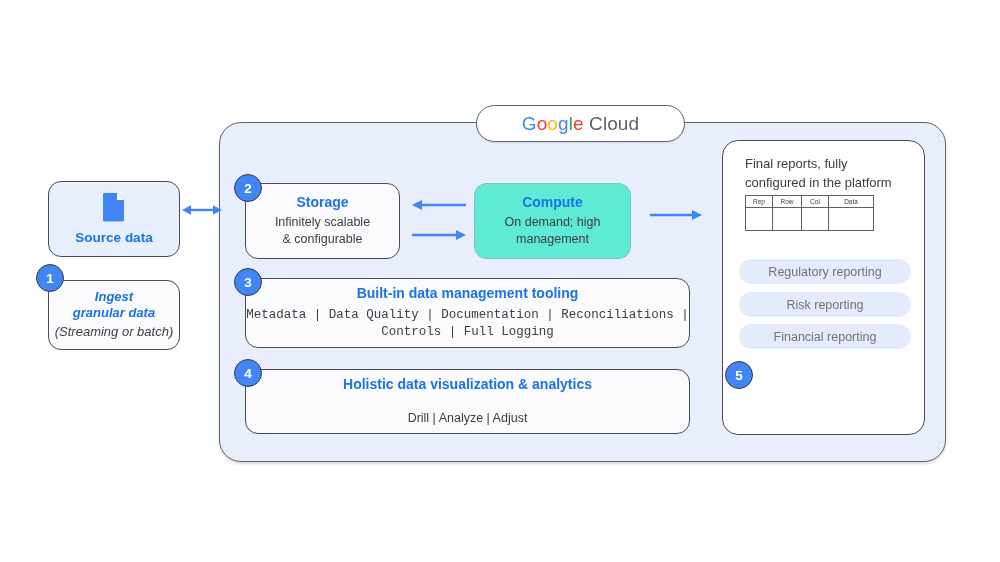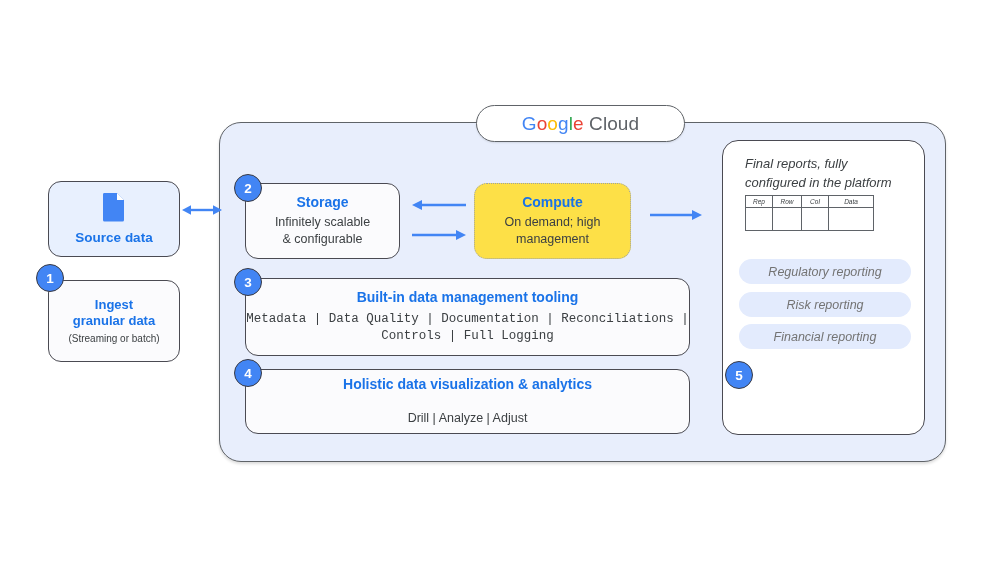--- a/index.html
+++ b/index.html
@@ -86,26 +86,27 @@
     left: 48px; top: 181px; width: 132px; height: 76px;
     background: #e8f0fe;
     border: 1.4px solid #4a4a52;
     border-radius: 13px;
   }
   #source-data-box .doc-icon { margin-bottom: 4px; }
   #source-data-box .label {
     font-size: 13.5px;
   }
   #ingest-box {
-    left: 48px; top: 280px; width: 132px; height: 82px;
+    left: 48px; top: 280px; width: 132px; height: 70px;
     border-radius: 13px;
     background: #fbfbfd;
+    font-style: italic;
   }
   #ingest-box .label { font-size: 13px; }
-  #ingest-box .sub { font-size: 10px; margin-top: 2px; }
+  #ingest-box .sub { font-size: 13px; margin-top: 2px; }
 
   
   .num-badge {
     position: absolute;
     width: 28px; height: 28px;
     box-sizing: border-box;
     border-radius: 50%;
     background: #4285f4;
     border: 1.4px solid #3a3a42;
     color: #ffffff;
@@ -127,49 +128,48 @@
     left: 245px; top: 183px; width: 155px; height: 76px;
     border-radius: 13px;
   }
   #storage-box .blue-title { font-size: 14px; margin-bottom: 3px; text-align: right; }
   #storage-box .sub { font-size: 12.5px; }
 
   #compute-box {
     left: 474px; top: 183px; width: 157px; height: 76px;
     border-radius: 13px;
     border: 1.6px dotted #9aa0a6;
-    background: #fde047;
+    background: #5eead4;
   }
   #compute-box .blue-title { font-size: 14px; margin-bottom: 3px; }
   #compute-box .sub { font-size: 12.5px; }
 
   
   #tooling-box {
-    left: 245px; top: 278px; width: 445px; height: 78px;
+    left: 245px; top: 278px; width: 445px; height: 70px;
     border-radius: 13px;
   }
   #tooling-box .blue-title { font-size: 14px; margin-bottom: 4px; }
   #tooling-box .sub { font-size: 12.5px; font-family: Liberation Mono, monospace; }
 
   #viz-box {
     left: 245px; top: 369px; width: 445px; height: 65px;
     border-radius: 13px;
   }
   #viz-box .blue-title { font-size: 14px; margin-bottom: 16px; }
   #viz-box .sub { font-size: 12.5px; }
 
   
   #reports-panel {
     left: 722px; top: 140px; width: 203px; height: 295px;
     border-radius: 16px;
     background: #ffffff;
     border: 1.4px solid #4a4a52;
     display: block;
     padding: 0;
-    font-style: italic;
   }
   #reports-heading {
     position: absolute;
     left: 22px; top: 14px;
     width: 165px;
     font-size: 13px;
     line-height: 1.45;
     text-align: left;
     color: #3c4043;
   }

